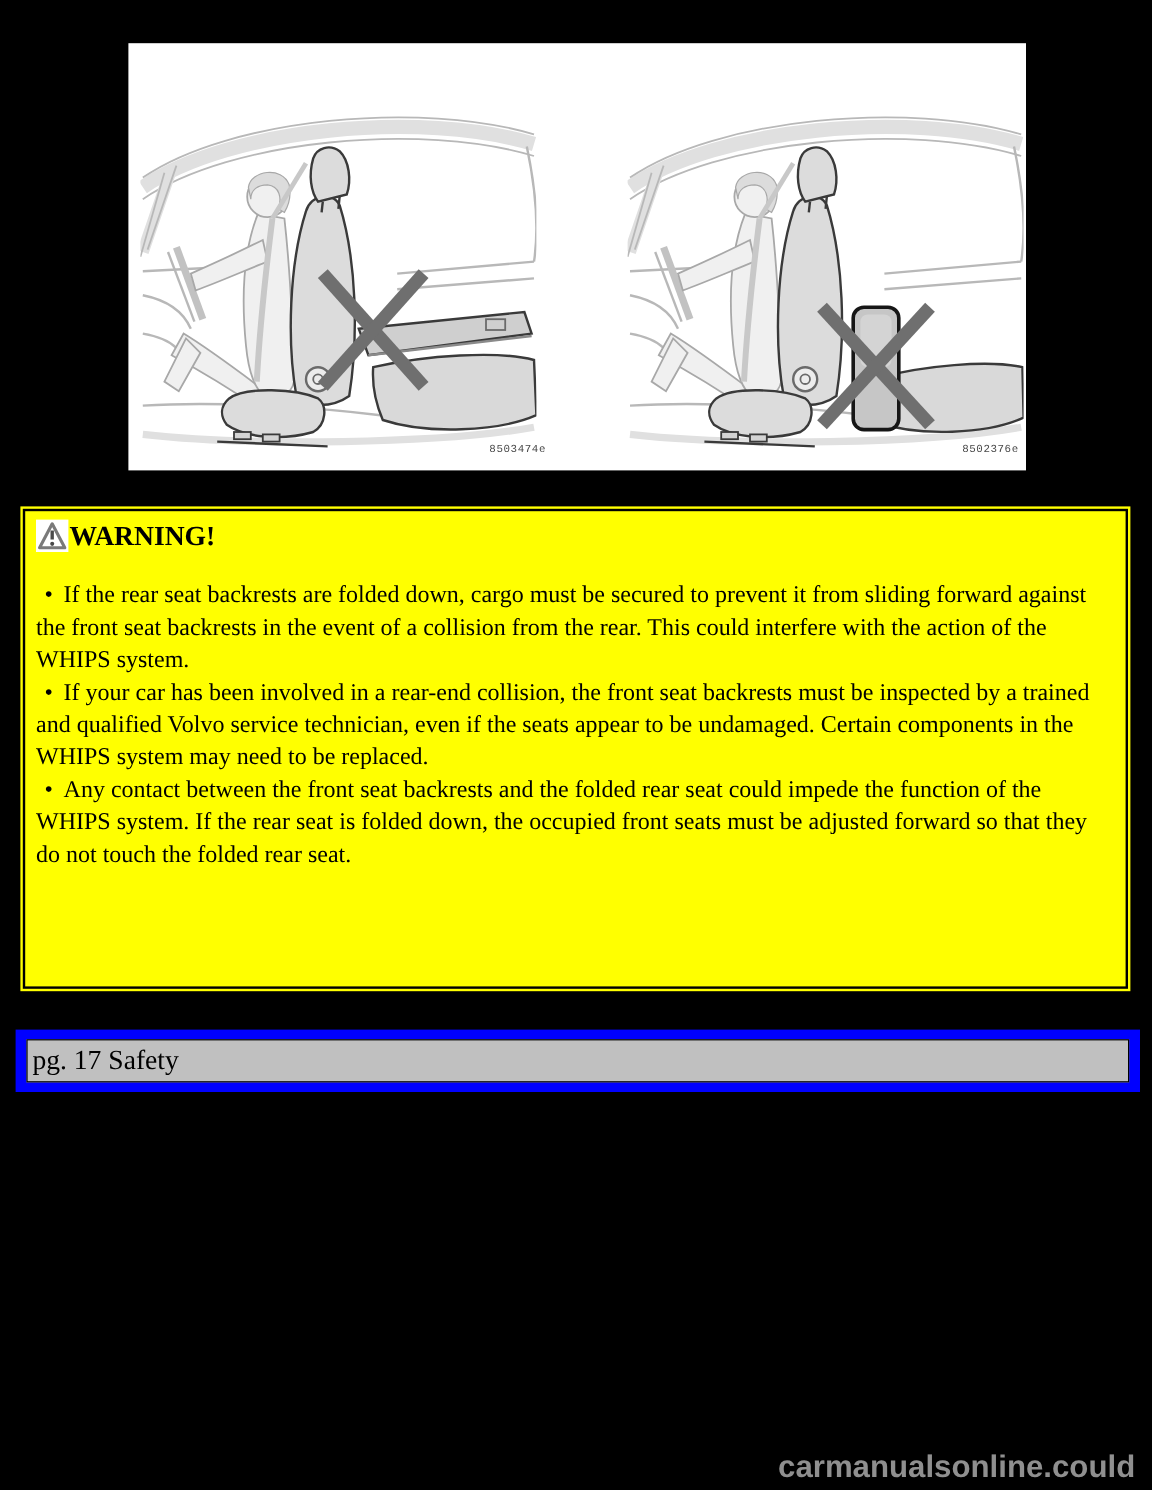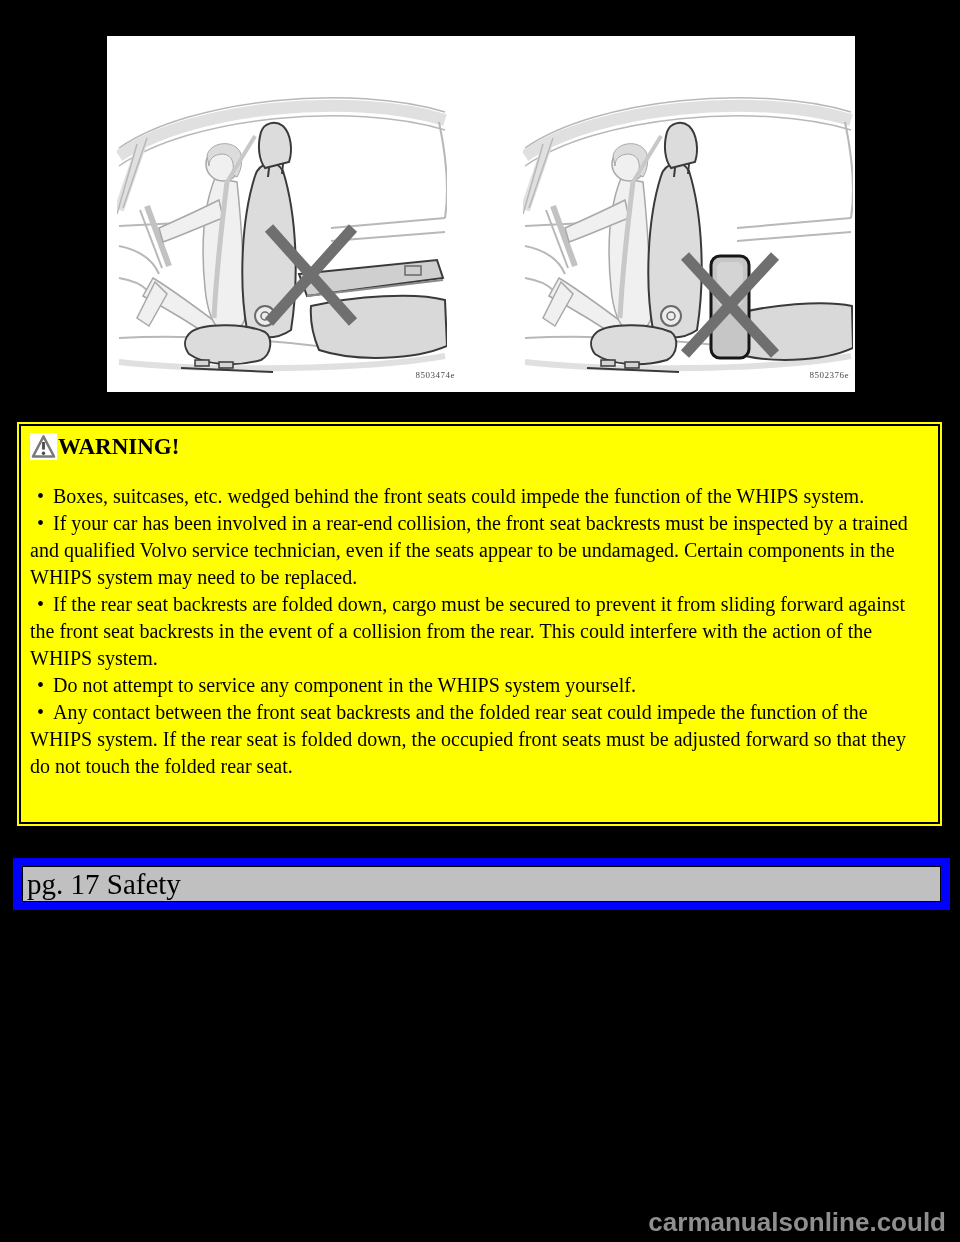--- a/index.html
+++ b/index.html
@@ -18,21 +18,21 @@
     background:#ffffff;
   }
   .figure { position:absolute; top:0; height:100%; width:374px; }
   .fig-left  { left:0; }
   .fig-right { left:374px; }
   .figure svg { position:absolute; }
   .fig-left  svg { left:10px; top:44px; }
   .fig-right svg { left:42px; top:44px; }
   .fig-caption {
     position:absolute; bottom:12px;
-    font-family:Liberation Serif, serif;
+    font-family:Liberation Mono, monospace;
     font-size:9px; color:#4a4a4a; letter-spacing:0.5px;
   }
   .fig-left  .fig-caption { right:26px; }
   .fig-right .fig-caption { right:6px;margin-left:48px; }
 
   
   .ln   { stroke:#b8b8b8; stroke-width:2;  fill:none; }
   .ln1  { stroke:#b8b8b8; stroke-width:1.5; fill:none; }
   .band { stroke:#e0e0e0; fill:none; }
   .body-fill { fill:#f0f0f0; stroke:#a8a8a8; stroke-width:1.5; }
@@ -71,21 +71,21 @@
     position:absolute; left:13px; top:858px;
     width:937px; height:52px;
     background:#0000ff; padding:8px 9px;
     box-sizing:border-box;
   }
   .pagebar-inner {
     background:#c0c0c0; border:1px solid #000000;
     height:100%; box-sizing:border-box;
     display:flex; align-items:center;
     padding-left:4px;
-    font-size:29px; color:#000000;
+    font-size:23px; color:#000000;
   }
 
   
   .watermark {
     position:absolute; right:14px; bottom:4px;
     font-family:"Liberation Sans", sans-serif;
     font-weight:bold; font-size:26px; color:#8f8f8f;
   }
 </style>
 </head>
@@ -223,24 +223,22 @@
       <span class="warning-icon-box">
         <svg width="27" height="27" viewBox="0 0 27 27">
           <path d="M13.5,3.5 L24,23.5 L3,23.5 Z" fill="none" stroke="#7a7a7a" stroke-width="2.6" stroke-linejoin="round"></path>
           <line x1="13.5" y1="9" x2="13.5" y2="16.5" stroke="#4a4a4a" stroke-width="2.8"></line>
           <circle cx="13.5" cy="20.2" r="1.7" fill="#4a4a4a"></circle>
         </svg>
       </span>
       <span class="warning-title">WARNING!</span>
     </div>
     <div class="warning-text">
-      <p><span class="bullet">•</span><span>Boxes, suitcases, etc. wedged behind the front seats could impede the function of the WHIPS system.</span></p>
+      <p><span class="bullet">•</span><span>If the rear seat backrests are folded down, cargo must be secured to prevent it from sliding forward against the front seat backrests in the event of a collision from the rear. This could interfere with the action of the WHIPS system.</span></p>
       <p><span class="bullet">•</span><span>If your car has been involved in a rear-end collision, the front seat backrests must be inspected by a trained and qualified Volvo service technician, even if the seats appear to be undamaged. Certain components in the WHIPS system may need to be replaced.</span></p>
-      <p><span class="bullet">•</span><span>If the rear seat backrests are folded down, cargo must be secured to prevent it from sliding forward against the front seat backrests in the event of a collision from the rear. This could interfere with the action of the WHIPS system.</span></p>
-      <p><span class="bullet">•</span><span>Do not attempt to service any component in the WHIPS system yourself.</span></p>
       <p><span class="bullet">•</span><span>Any contact between the front seat backrests and the folded rear seat could impede the function of the WHIPS system. If the rear seat is folded down, the occupied front seats must be adjusted forward so that they do not touch the folded rear seat.</span></p>
     </div>
   </div>
 </div>
 
 <div class="pagebar">
   <div class="pagebar-inner">
     <span>pg. 17 Safety</span>
   </div>
 </div>

